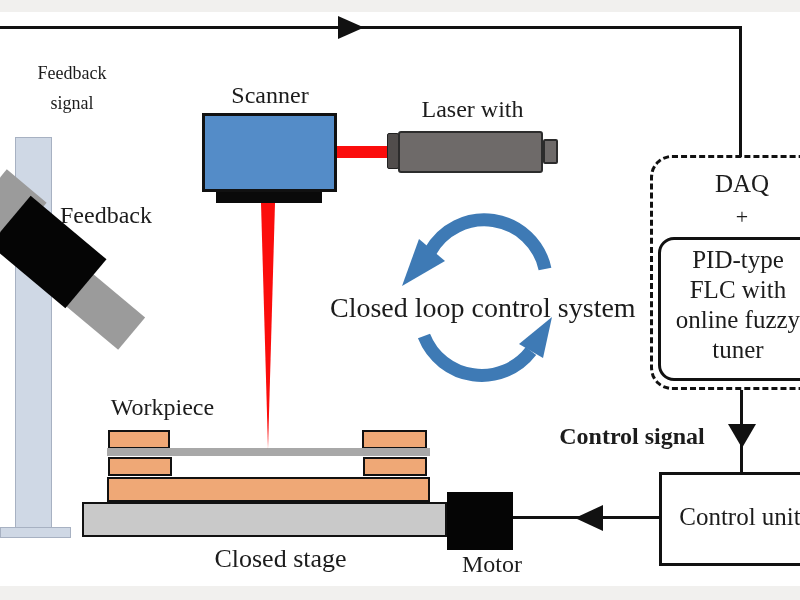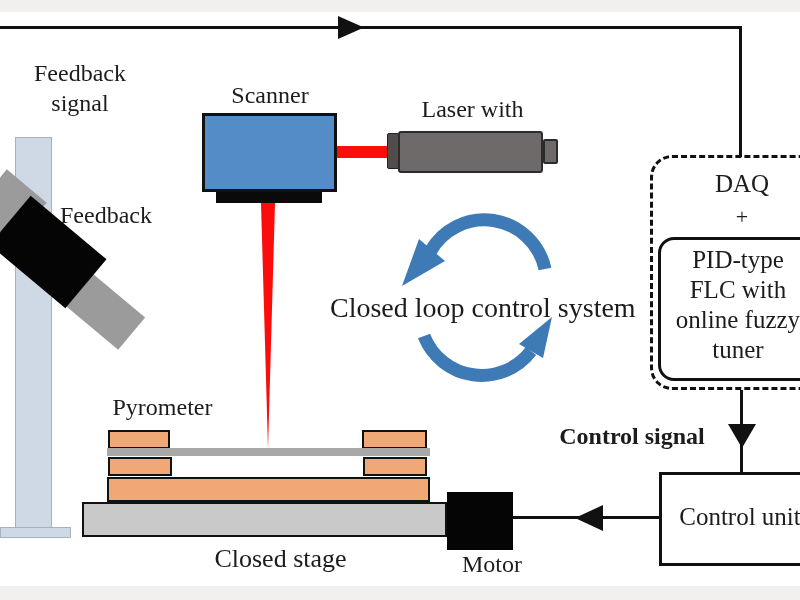--- a/index.html
+++ b/index.html
@@ -47,21 +47,21 @@
   
   .orange{background:#efa876;border:2.5px solid #111;}
   #wp-tl{left:108px;top:430px;width:62px;height:19px;}
   #wp-tr{left:362px;top:430px;width:65px;height:19px;}
   #wp-sheet{left:107px;top:448px;width:323px;height:8px;background:#a8a8a8;}
   #wp-ml{left:108px;top:457px;width:64px;height:19px;}
   #wp-mr{left:363px;top:457px;width:64px;height:19px;}
   #wp-slab{left:107px;top:477px;width:323px;height:25px;}
 
   
-  #lbl-feedback{left:24px;top:58px;width:112px;font-size:24px;line-height:30px;white-space:normal;}
+  #lbl-feedback{left:16px;top:58px;width:112px;font-size:18px;line-height:30px;white-space:normal;}
   #lbl-scanner{left:215px;top:82px;width:110px;font-size:24px;}
   #lbl-laser{left:400px;top:96px;width:145px;font-size:24px;}
   #lbl-pyro{left:60px;top:202px;width:115px;font-size:24px;text-align:left;}
   #lbl-loop{left:330px;top:292px;width:300px;font-size:28px;}
   #lbl-daq{left:650px;top:170px;width:184px;font-size:25px;}
   #lbl-plus{left:650px;top:204px;width:184px;font-size:22px;}
   #lbl-ctrlsig{left:552px;top:423px;width:160px;font-size:24px;font-weight:bold;}
   #lbl-ctrlunit{left:659px;top:503px;width:162px;font-size:25px;}
   #lbl-motor{left:436px;top:551px;width:86px;font-size:24px;text-align:right;}
   #lbl-stage{left:198px;top:544px;width:165px;font-size:26px;}
@@ -135,15 +135,15 @@
   <div class="lbl" id="lbl-scanner">Scanner</div>
   <div class="lbl" id="lbl-laser">Laser with</div>
   <div class="lbl" id="lbl-pyro">Feedback</div>
   <div class="lbl" id="lbl-loop">Closed loop control system</div>
   <div class="lbl" id="lbl-daq">DAQ</div>
   <div class="lbl" id="lbl-plus">+</div>
   <div class="lbl" id="lbl-ctrlsig">Control signal</div>
   <div class="lbl" id="lbl-ctrlunit">Control unit</div>
   <div class="lbl" id="lbl-motor">Motor</div>
   <div class="lbl" id="lbl-stage">Closed stage</div>
-  <div class="lbl" id="lbl-workpiece">Pyrometer</div>
+  <div class="lbl" id="lbl-workpiece">Workpiece</div>
 
 </div>
 
 </body></html>

